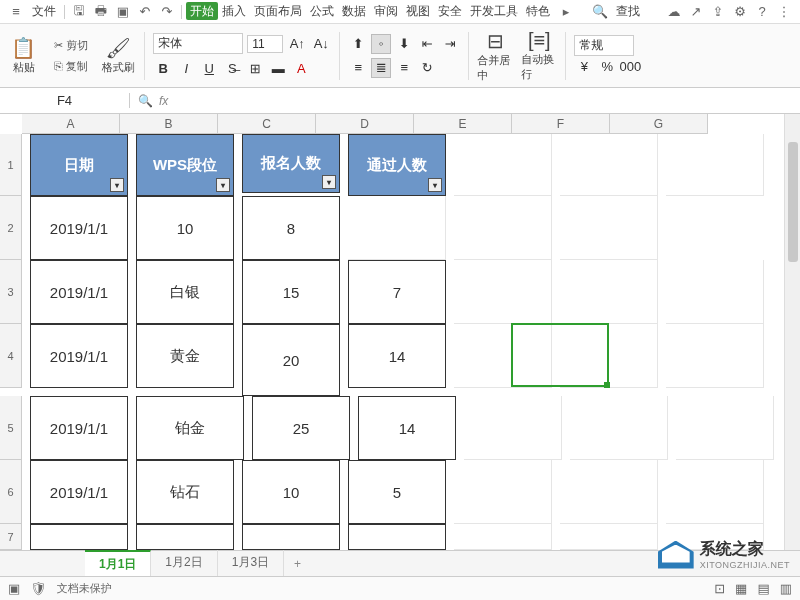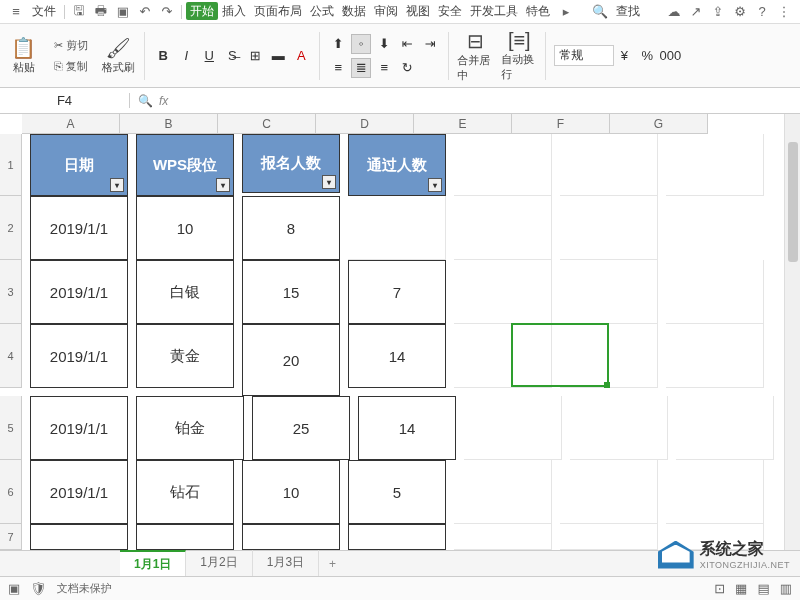--- a/index.html
+++ b/index.html
@@ -33,21 +33,21 @@
 .row { display: flex; }
 .row .rh { width: 22px; border-right: 1px solid #ccc; border-bottom: 1px solid #ccc; background: #f3f3f3; text-align: center; font-size: 11px; color: #666; display: flex; align-items: center; justify-content: center; }
 .row .cell { border-right: 1px solid #e5e5e5; border-bottom: 1px solid #e5e5e5; display: flex; align-items: center; justify-content: center; font-size: 15px; margin-left: 8px; }
 .data-table .row .cell.dt { border: 1px solid #333; }
 .hdr-row .cell.dt { background: #6d96c8; color: #fff; font-weight: bold; position: relative; }
 .hdr-row .cell.dt .filter { position: absolute; right: 3px; bottom: 3px; width: 14px; height: 14px; border: 1px solid #555; background: #f0f0f0; font-size: 8px; display: flex; align-items: center; justify-content: center; color: #333; }
 
 .selected-cell { position: absolute; border: 2px solid #2e9e2e; pointer-events: none; }
 .selected-cell .handle { position: absolute; right: -3px; bottom: -3px; width: 6px; height: 6px; background: #2e9e2e; }
 
-.tab-bar { position: absolute; bottom: 24px; left: 0; right: 0; height: 26px; border-top: 1px solid #ccc; display: flex; align-items: center; padding-left: 120px; background: #f5f5f5; }
+.tab-bar { position: absolute; bottom: 24px; left: 0; right: 0; height: 26px; border-top: 1px solid #ccc; display: flex; align-items: center; padding-left: 85px; background: #f5f5f5; }
 .tab-bar .sheet-tab { padding: 4px 14px; font-size: 12px; color: #666; cursor: pointer; border-right: 1px solid #ddd; }
 .tab-bar .sheet-tab.active { background: #fff; color: #2e9e2e; font-weight: bold; border-top: 2px solid #2e9e2e; }
 .tab-bar .add { padding: 4px 10px; color: #888; cursor: pointer; }
 
 .status-bar { position: absolute; bottom: 0; left: 0; right: 0; height: 24px; border-top: 1px solid #ccc; display: flex; align-items: center; padding: 0 8px; gap: 10px; font-size: 11px; color: #666; background: #fafafa; }
 .status-bar .spacer { flex: 1; }
 .status-bar .ico { font-size: 13px; cursor: pointer; }
 
 .watermark { position: absolute; right: 10px; bottom: 30px; display: flex; align-items: center; gap: 6px; }
 .watermark .logo { width: 36px; height: 28px; background: #2a7bb8; clip-path: polygon(50% 0, 100% 40%, 100% 100%, 0 100%, 0 40%); position: relative; }
@@ -98,20 +98,26 @@
     <div class="mini-row">
         <span class="mini-btn">⎘ <span>复制</span></span>
       </div>
   </div>
   <div class="big-btn">
     <span class="ico">🖌</span>
     <span>格式刷</span>
   </div>
   <div class="vsep"></div>
   <div style="display:flex;flex-direction:column;gap:4px">
+    <div class="mini-row">
+      <span class="font-sel" style="width:90px">宋体</span>
+      <span class="font-sel" style="width:36px">11</span>
+      <span class="sq">A↑</span>
+      <span class="sq">A↓</span>
+    </div>
     <div class="bwrap">
       <span class="sq">
           <b>B</b>
         </span>
       <span class="sq">
           <i>I</i>
         </span>
       <span class="sq">
           <u>U</u>
         </span>
@@ -140,21 +146,21 @@
   <div class="vsep"></div>
   <div class="big-btn">
     <span class="ico">⊟</span>
     <span>合并居中</span>
   </div>
   <div class="big-btn">
     <span class="ico">[≡]</span>
     <span>自动换行</span>
   </div>
   <div class="vsep"></div>
-  <div style="display:flex;">
+  <div style="display:flex;flex-direction:column;">
     <span class="font-sel" style="width:60px">常规</span>
     <div class="bwrap">
       <span class="sq">¥</span>
       <span class="sq">%</span>
       <span class="sq">000</span>
     </div>
   </div>
 </div>
 
 <div class="namebox-row">

